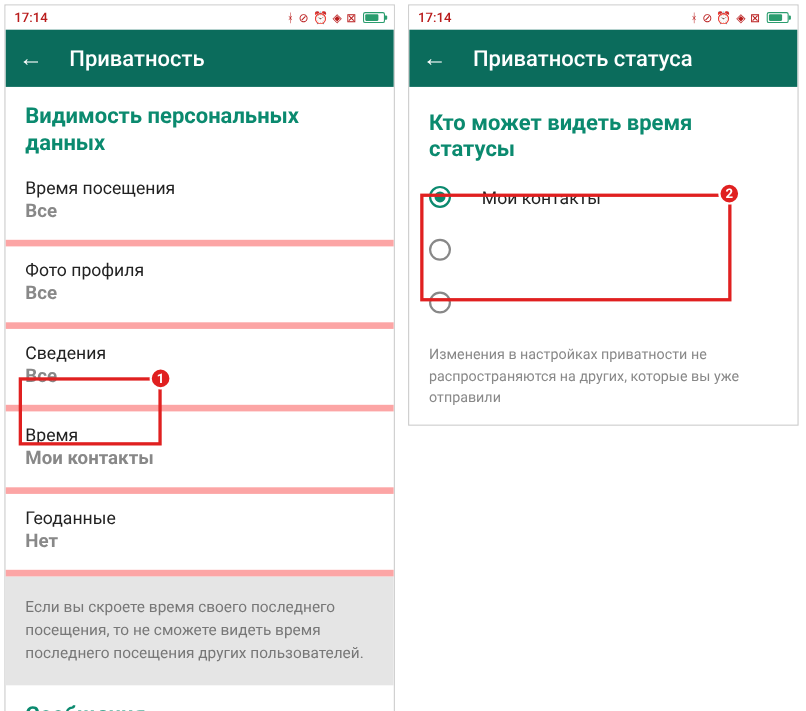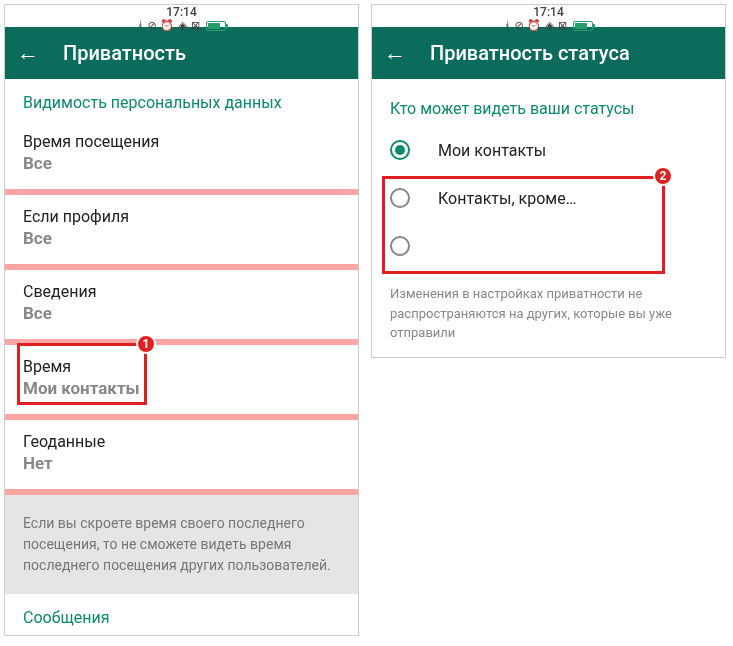--- a/index.html
+++ b/index.html
@@ -17,22 +17,21 @@
       overflow: hidden;
       position: relative;
     }
     .status-bar {
       height: 22px;
       background: #fff;
       display: flex;
       align-items: center;
       padding: 0 8px;
       font-size: 12px;
-      color: #404040;
-      flex-direction: column;
+      color: #b91c1c;
     }
     .status-bar .time { font-weight: 500; }
     .status-bar .spacer { flex: 1; }
     .status-bar .icons { display: flex; gap: 4px; align-items: center; font-size: 11px; }
     .status-bar .battery {
       width: 20px; height: 10px; border: 1px solid #2a9d6e; border-radius: 2px;
       position: relative; margin-left: 2px;
     }
     .status-bar .battery::after {
       content: ""; position: absolute; right: -3px; top: 2px; width: 2px; height: 4px;
@@ -57,22 +56,22 @@
     }
     .header .title {
       font-size: 20px;
       font-weight: 500;
     }
     .content {
       padding: 0;
     }
     .section-header {
       color: #0b8a6f;
-      font-size: 16px;
-      font-weight: 400;
+      font-size: 20px;
+      font-weight: 700;
       padding: 14px 18px 8px;
     }
     .setting-item {
       padding: 12px 18px 16px;
       border-bottom: 6px solid #fca5a5;
       cursor: pointer;
       position: relative;
     }
     .setting-item .label {
       font-size: 16px;
@@ -171,21 +170,21 @@
     <span class="title">Приватность</span>
   </div>
   <div class="content">
     <div class="section-header">Видимость персональных данных</div>
 
     <div class="setting-item">
       <div class="label">Время посещения</div>
       <div class="value">Все</div>
     </div>
     <div class="setting-item">
-      <div class="label">Если профиля</div>
+      <div class="label">Фото профиля</div>
       <div class="value">Все</div>
     </div>
     <div class="setting-item">
       <div class="label">Сведения</div>
       <div class="value">Все</div>
     </div>
     <div class="setting-item">
       <div class="label">Время</div>
       <div class="value">Мои контакты</div>
     </div>
@@ -217,29 +216,28 @@
       <span class="battery">
             <span class="battery-fill"></span>
           </span>
     </span>
   </div>
   <div class="header">
     <span class="back-arrow">←</span>
     <span class="title">Приватность статуса</span>
   </div>
   <div class="content">
-    <div class="section-header" style="padding-top:20px;">Кто может видеть ваши статусы</div>
+    <div class="section-header" style="padding-top:20px;">Кто может видеть время статусы</div>
 
     <div class="radio-item selected">
       <span class="radio"></span>
       <span class="label">Мои контакты</span>
     </div>
     <div class="radio-item">
       <span class="radio"></span>
-      <span class="label">Контакты, кроме…</span>
     </div>
     <div class="radio-item">
       <span class="radio"></span>
     </div>
 
     <div class="note">Изменения в настройках приватности не распространяются на других, которые вы уже отправили</div>
   </div>
 </div>
 <div class="highlight-box" style="left:11px; top:172px; width:283px; height:98px;"></div>
 <div class="badge" style="left:282px; top:162px;">2</div>

